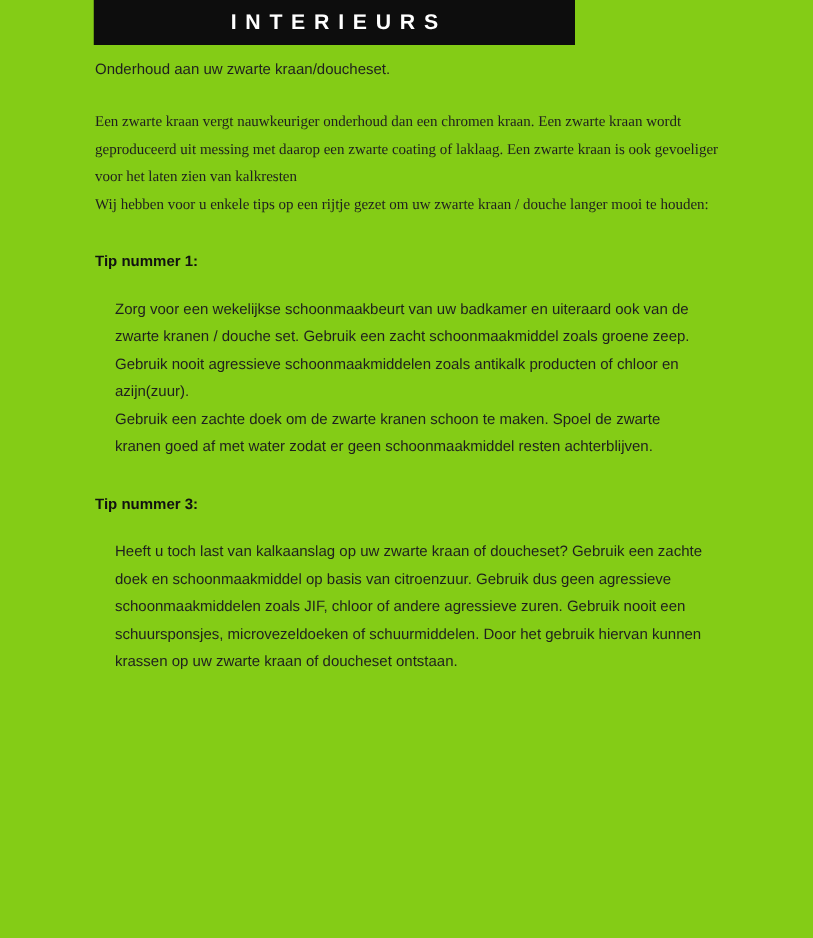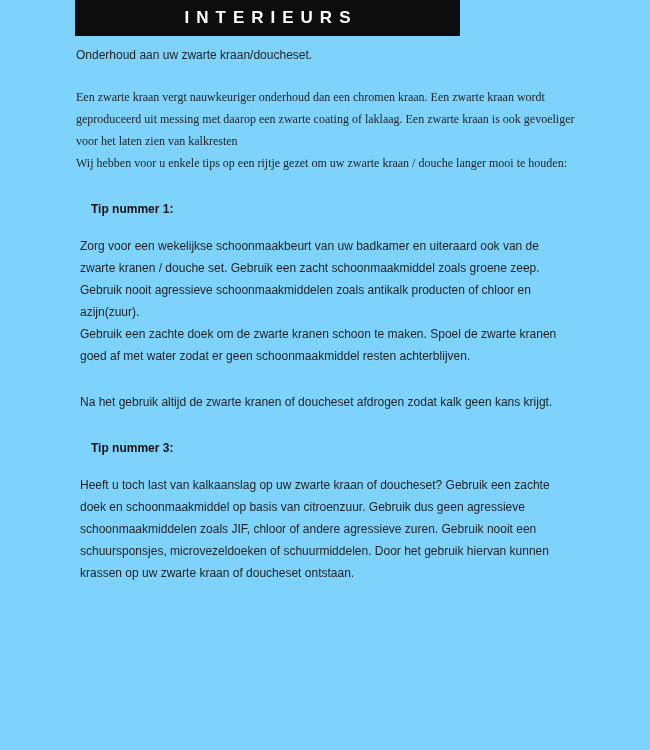--- a/index.html
+++ b/index.html
@@ -5,21 +5,21 @@
   html, body {
     margin: 0;
     padding: 0;
     background: #ffffff;
     font-family: "Liberation Sans", "DejaVu Sans", sans-serif;
   }
   .page {
     position: relative;
     width: 650px;
     height: 750px;
-    background: #7dd3fc;
+    background: #84cc16;
     overflow: hidden;
   }
   .brand-banner {
     position: absolute;
     top: 0;
     left: 75px;
     width: 385px;
     height: 36px;
     background: #0d0d0d;
     display: flex;
@@ -52,24 +52,24 @@
     margin: 0 0 24px 0;
     white-space: pre-line;
     font-family: Liberation Serif, serif;
   }
   .tip {
     margin: 0 0 24px 0;
   }
   .tip-title {
     font-weight: bold;
     color: #111111;
-    margin: 15px;
+    margin: 0;
   }
   .tip-body {
-    margin: 4px;
+    margin: 16px;
     white-space: pre-line;
   }
 </style>
 </head>
 <body>
 
 <div class="page">
 
   <div class="brand-banner">
     <span class="brand-text">INTERIEURS</span>
@@ -82,21 +82,20 @@
     <p class="paragraph">Een zwarte kraan vergt nauwkeuriger onderhoud dan een chromen kraan. Een zwarte kraan wordt geproduceerd uit messing met daarop een zwarte coating of laklaag. Een zwarte kraan is ook gevoeliger voor het laten zien van kalkresten
 Wij hebben voor u enkele tips op een rijtje gezet om uw zwarte kraan / douche langer mooi te houden:</p>
 
     <div class="tip">
       <p class="tip-title">Tip nummer 1:</p>
       <p class="tip-body">Zorg voor een wekelijkse schoonmaakbeurt van uw badkamer en uiteraard ook van de zwarte kranen / douche set. Gebruik een zacht schoonmaakmiddel zoals groene zeep. Gebruik nooit agressieve schoonmaakmiddelen zoals antikalk producten of chloor en azijn(zuur).
 Gebruik een zachte doek om de zwarte kranen schoon te maken. Spoel de zwarte kranen goed af met water zodat er geen schoonmaakmiddel resten achterblijven.</p>
     </div>
 
     <div class="tip">
-      <p class="tip-body">Na het gebruik altijd de zwarte kranen of doucheset afdrogen zodat kalk geen kans krijgt.</p>
     </div>
 
     <div class="tip">
       <p class="tip-title">Tip nummer 3:</p>
       <p class="tip-body">Heeft u toch last van kalkaanslag op uw zwarte kraan of doucheset? Gebruik een zachte doek en schoonmaakmiddel op basis van citroenzuur. Gebruik dus geen agressieve schoonmaakmiddelen zoals JIF, chloor of andere agressieve zuren. Gebruik nooit een schuursponsjes, microvezeldoeken of schuurmiddelen. Door het gebruik hiervan kunnen krassen op uw zwarte kraan of doucheset ontstaan.</p>
     </div>
 
   </div>
 
 </div>

